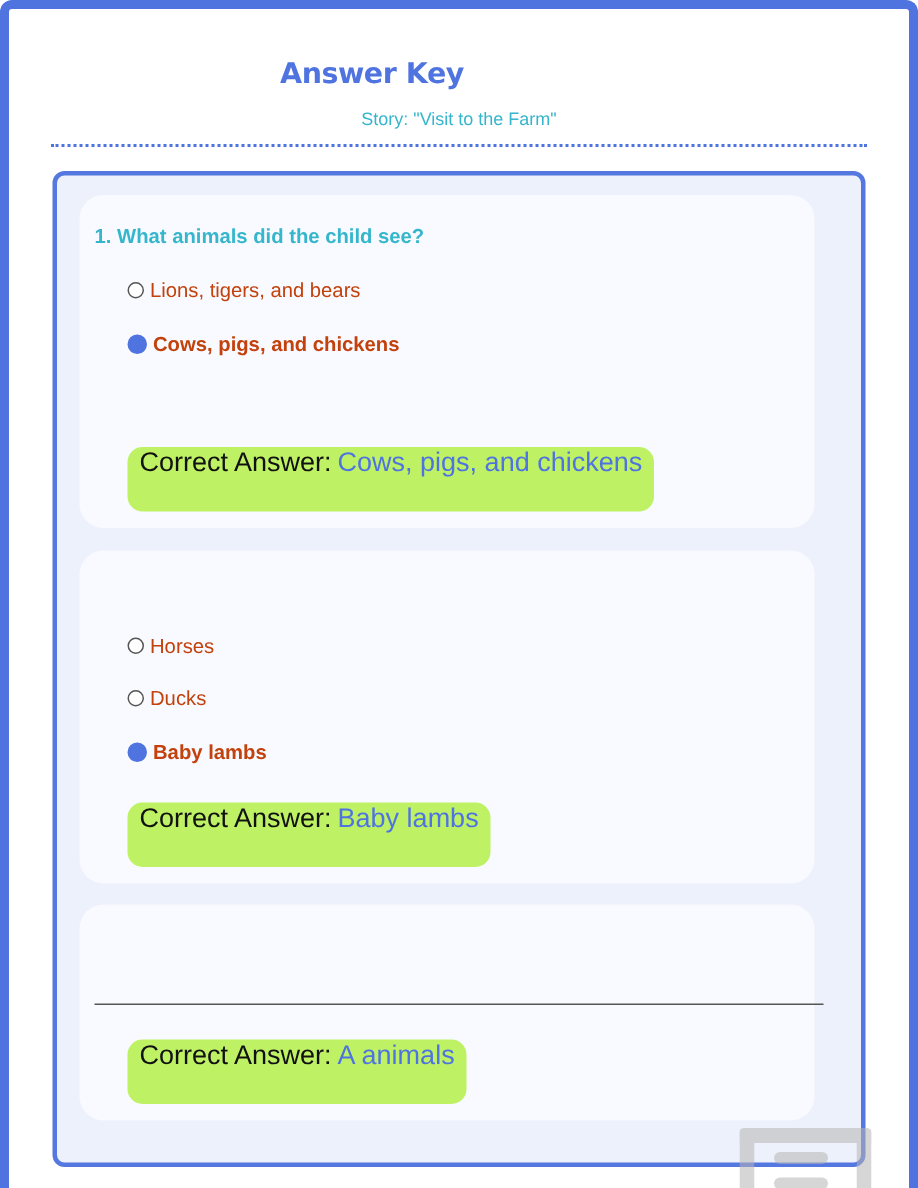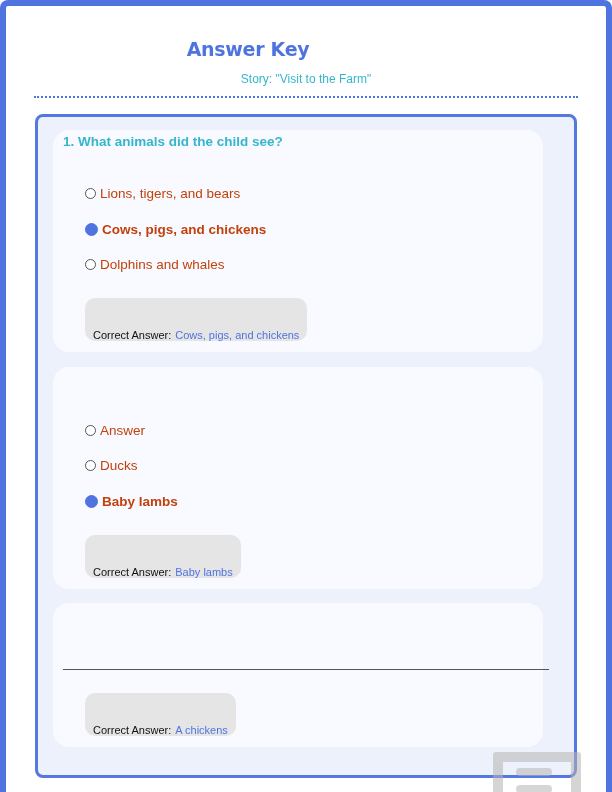--- a/index.html
+++ b/index.html
@@ -53,23 +53,23 @@
   }
   .radio {
     width: 11px; height: 11px; border-radius: 50%;
     border: 1.5px solid #555; box-sizing: border-box; margin-right: 4px;
     background: #fff;
   }
   .radio.filled { background: #4f74e0; border-color: #4f74e0; width: 13px; height: 13px; margin-right: 4px; }
   .opt.selected { font-weight: bold; }
   .answer {
     position: absolute; left: 32px; height: 43px;
-    background: #e5e5e5; border-radius: 10px;
-    display: flex; align-items: flex-end; padding: 0 8px;
-    font-size: 11px; font-family: "Liberation Sans", sans-serif; color: #111;
+    background: #bef264; border-radius: 10px;
+    display: flex; align-items: flex-start; padding: 0 8px;
+    font-size: 18px; font-family: "Liberation Sans", sans-serif; color: #111;
   }
   .answer .val { color: #4f74e0; margin-left: 4px; }
   .line {
     position: absolute; left: 10px; width: 486px; height: 0;
     border-top: 1.5px solid #555;
   }
   .watermark {
     position: absolute; left: 493px; top: 752px; width: 88px; height: 60px;
     border: 10px solid rgba(180,180,180,0.55); border-bottom: none;
     box-sizing: border-box; border-radius: 3px 3px 0 0;
@@ -84,63 +84,59 @@
 
 <div class="frame"></div>
 
 <div class="title">Answer Key</div>
 <div class="subtitle">Story: "Visit to the Farm"</div>
 <div class="divider"></div>
 
 <div class="panel">
 
   <div class="qcard" style="top:13px; height:222px;">
-    <div class="qtext" style="top:4px;text-align:center;">1. What animals did the child see?</div>
+    <div class="qtext" style="top:20px;text-align:center;">1. What animals did the child see?</div>
     <div class="opt" style="top:56px;">
       <span class="radio"></span>
       <span>Lions, tigers, and bears</span>
     </div>
     <div class="opt selected" style="top:92px;">
       <span class="radio filled"></span>
       <span>Cows, pigs, and chickens</span>
-    </div>
-    <div class="opt" style="top:127px;">
-      <span class="radio"></span>
-      <span>Dolphins and whales</span>
     </div>
     <div class="answer" style="top:168px;">
       <span>Correct Answer:</span>
       <span class="val">Cows, pigs, and chickens</span>
     </div>
   </div>
 
   <div class="qcard" style="top:250px; height:222px;">
     <div class="opt" style="top:56px;">
       <span class="radio"></span>
-      <span>Answer</span>
+      <span>Horses</span>
     </div>
     <div class="opt" style="top:91px;">
       <span class="radio"></span>
       <span>Ducks</span>
     </div>
     <div class="opt selected" style="top:127px;">
       <span class="radio filled"></span>
       <span>Baby lambs</span>
     </div>
     <div class="answer" style="top:168px;">
       <span>Correct Answer:</span>
       <span class="val">Baby lambs</span>
     </div>
   </div>
 
   <div class="qcard" style="top:486px; height:144px;">
     <div class="line" style="top:66px;"></div>
     <div class="answer" style="top:90px;">
       <span>Correct Answer:</span>
-      <span class="val">A chickens</span>
+      <span class="val">A animals</span>
     </div>
   </div>
 
 </div>
 
 <div class="watermark"></div>
 <div class="wm-bar" style="top:768px;"></div>
 <div class="wm-bar" style="top:785px;"></div>
 
 </body></html>

